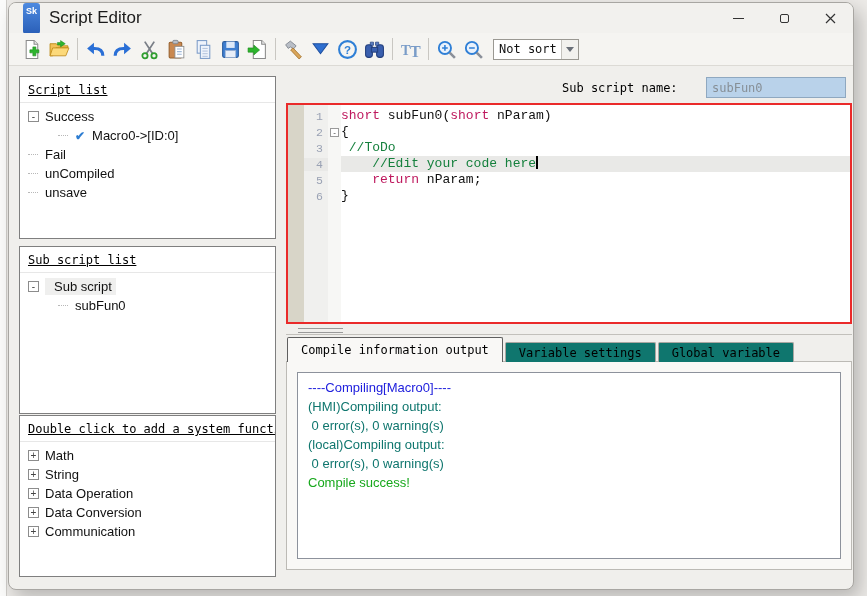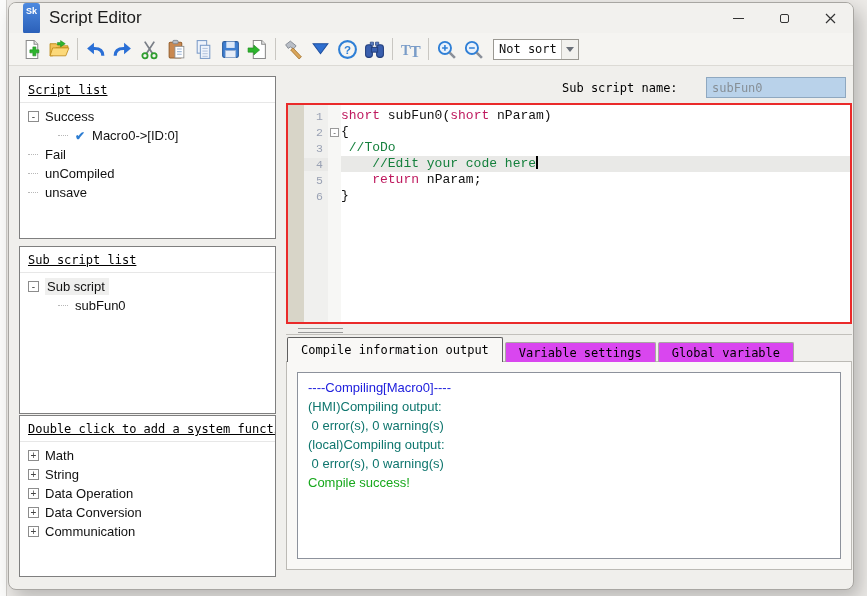--- a/index.html
+++ b/index.html
@@ -42,21 +42,21 @@
     border-bottom:1px solid #e7e7e7; white-space:nowrap; overflow:hidden;text-decoration:underline; }
   .tree { padding:4px 0 0 8px; }
   .trow { height:19px; display:flex; align-items:center; font-size:13px; color:#111; }
   .lvl1 { margin-left:30px; }
   .expander { width:11px; height:11px; border:1px solid #8c8c8c; background:#fff; margin-right:6px;
     font:10px/9px "Liberation Sans",sans-serif; color:#444; display:inline-flex; align-items:center; justify-content:center; flex:0 0 auto; }
   .expander:empty { visibility:hidden; }
   .stub { width:10px; height:1px; border-bottom:1px dotted #b8b8b8; margin-right:7px; flex:0 0 auto; }
   .check { color:#2d7dd2; font-weight:bold; font-size:12px; margin-right:7px; }
   .tlabel { white-space:nowrap; }
-  .sel .tlabel { background:#efefee; padding:1px 4px 1px 2px; }
+  .sel .tlabel { background:#efefee; padding:1px 4px 1px 9px; }
 
   
   .name-label { position:absolute; top:78px; left:553px; width:120px; font:12px "DejaVu Sans Mono",monospace; color:#000; white-space:nowrap; }
   .name-input { position:absolute; top:74px; left:697px; width:140px; height:21px;
     background:#b9d2ea; border:1px solid #8fa8c0; color:#878f96;
     font:12px "DejaVu Sans Mono",monospace; padding-left:5px; }
 
   
   .editor { position:absolute; left:277px; top:100px; width:566px; height:221px;
     border:2px solid #ea2a2a; background:#fff; overflow:hidden; }
@@ -78,21 +78,21 @@
   .caret { display:inline-block; width:1.5px; height:13px; background:#000; vertical-align:-2px; }
 
   
   .grip { position:absolute; left:289px; top:325px; width:45px; height:5px;
     border-top:1.5px solid #9a9a9a; border-bottom:1.5px solid #9a9a9a; }
   .split-line { position:absolute; left:277px; top:331px; width:566px; height:1px; background:#c2c0bb; }
 
   
   .tabs { position:absolute; left:278px; top:334px; height:25px; display:flex; align-items:flex-end; z-index:2; }
   .tab { font:12px "DejaVu Sans Mono",monospace; color:#000; padding:0 13px; display:flex; align-items:center;
-    border:1px solid #a9a7a2; border-bottom:none; background:#d946ef; height:20px; margin-right:2px;
+    border:1px solid #a9a7a2; border-bottom:none; background:#0f766e; height:20px; margin-right:2px;
     border-radius:2px 2px 0 0; white-space:nowrap; }
   .tab.active { height:25px; background:#f9f8f6; border-color:#5f5f5f; }
   .outpanel { position:absolute; left:277px; top:358px; width:566px; height:209px;
     background:#f9f8f6; border:1px solid #bcbab5; }
   .outbox { position:absolute; left:10px; right:10px; top:10px; bottom:10px; background:#fff; border:1px solid #8d929c;
     padding:5px 10px; overflow:hidden; }
   .oline { font:13px/19px "Liberation Sans",sans-serif; color:#0f766e; white-space:pre; }
   .c-blue { color:#2020dd; } .c-green { color:#17a81c; }
 
   svg { display:block; }

